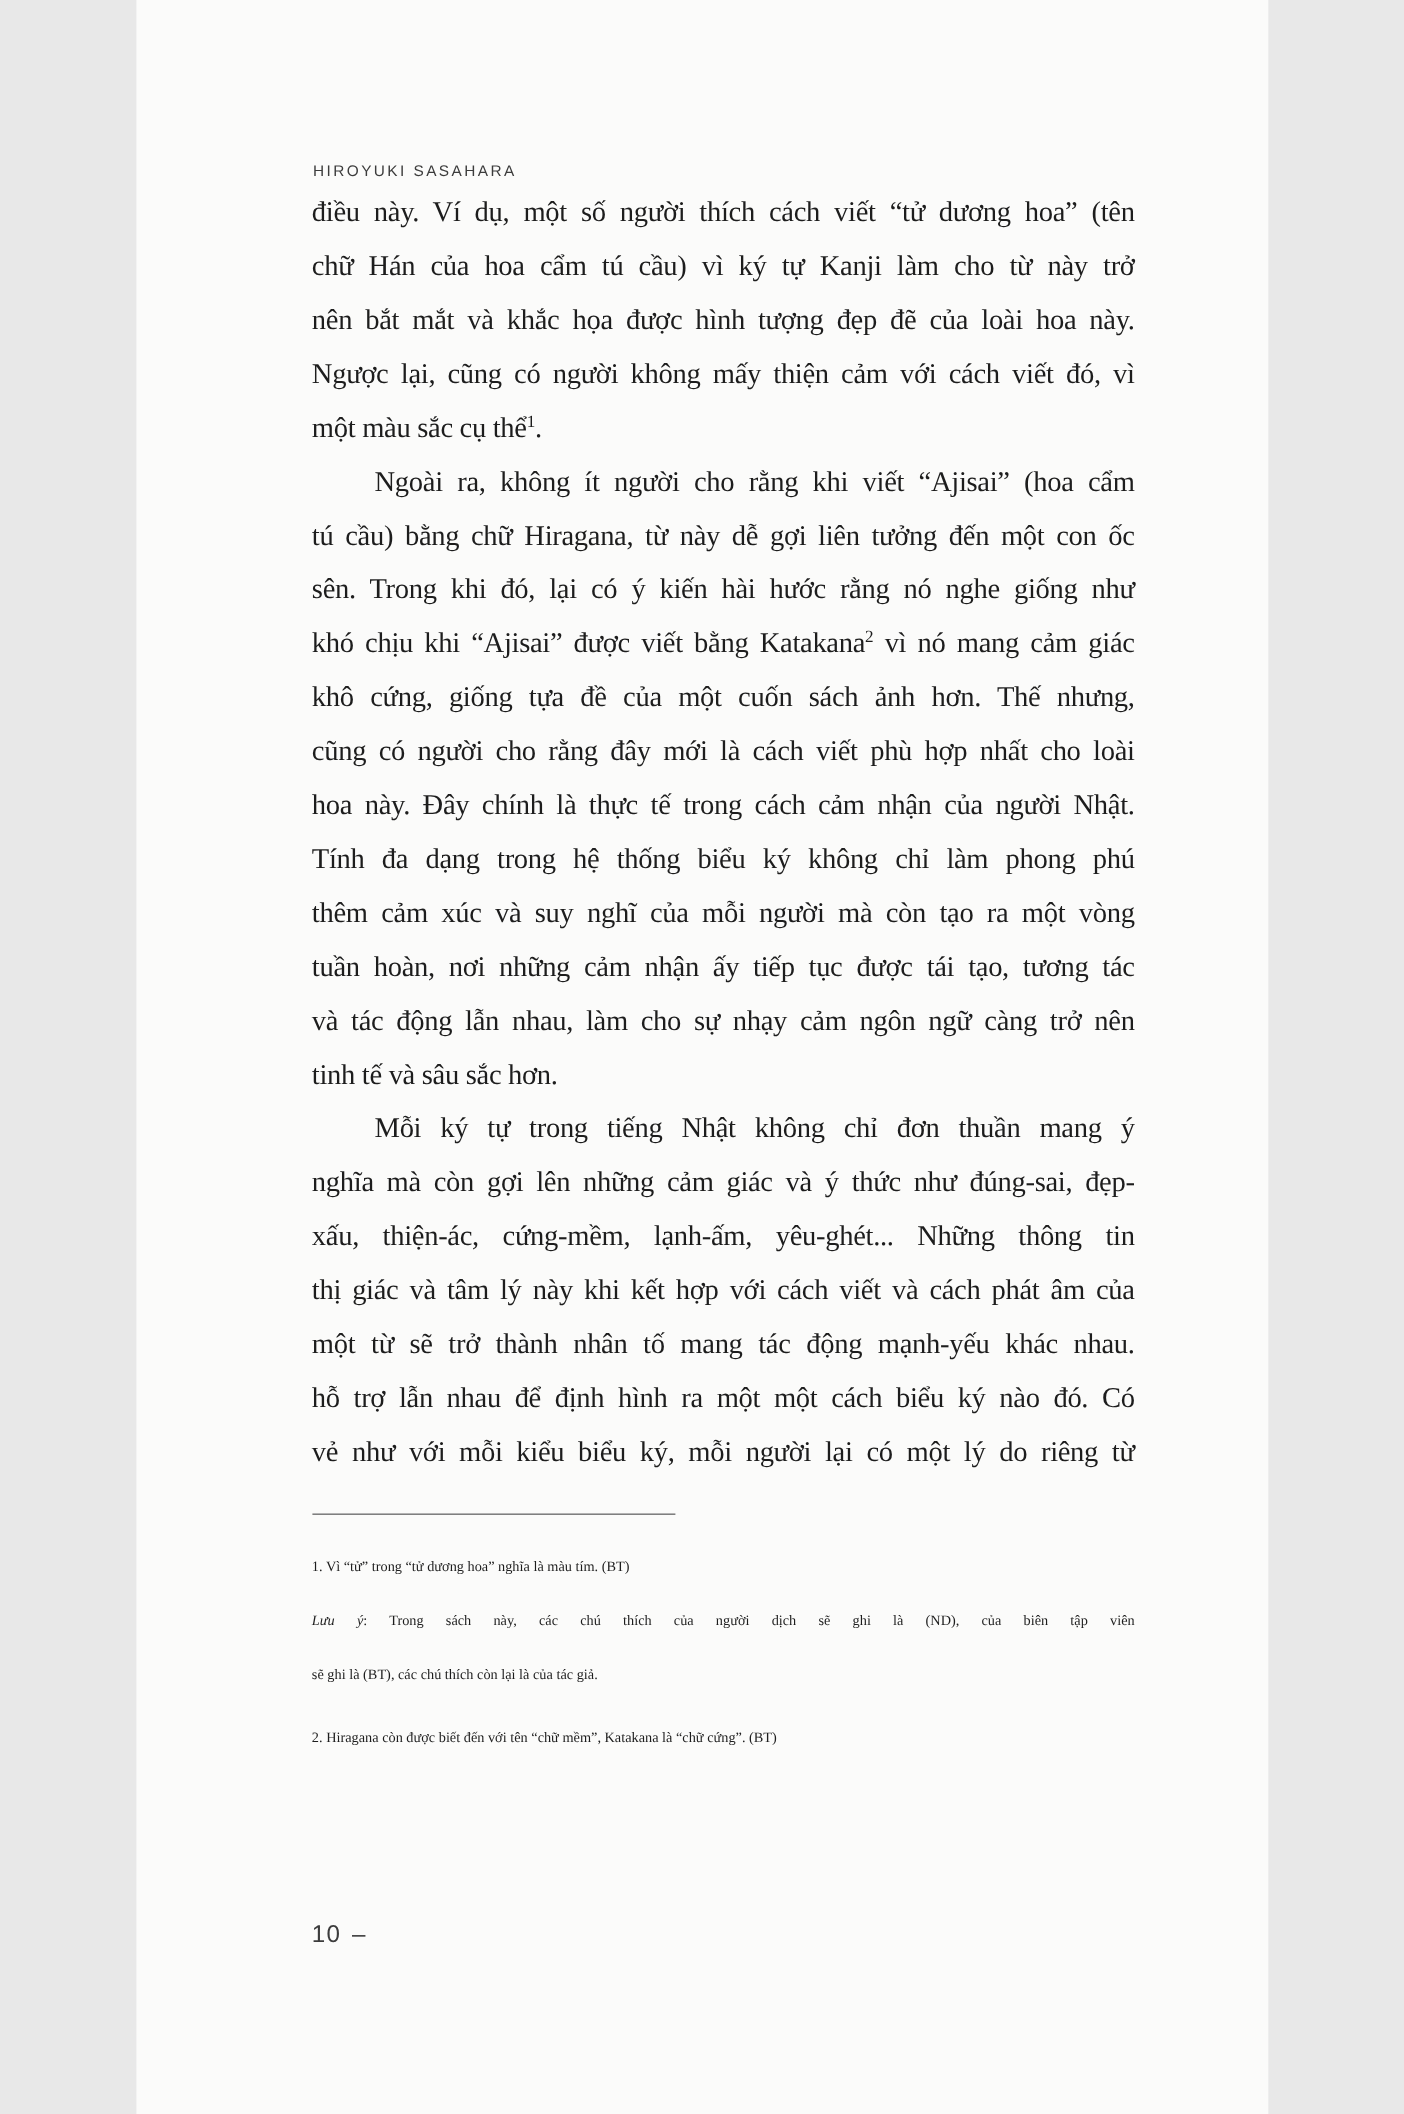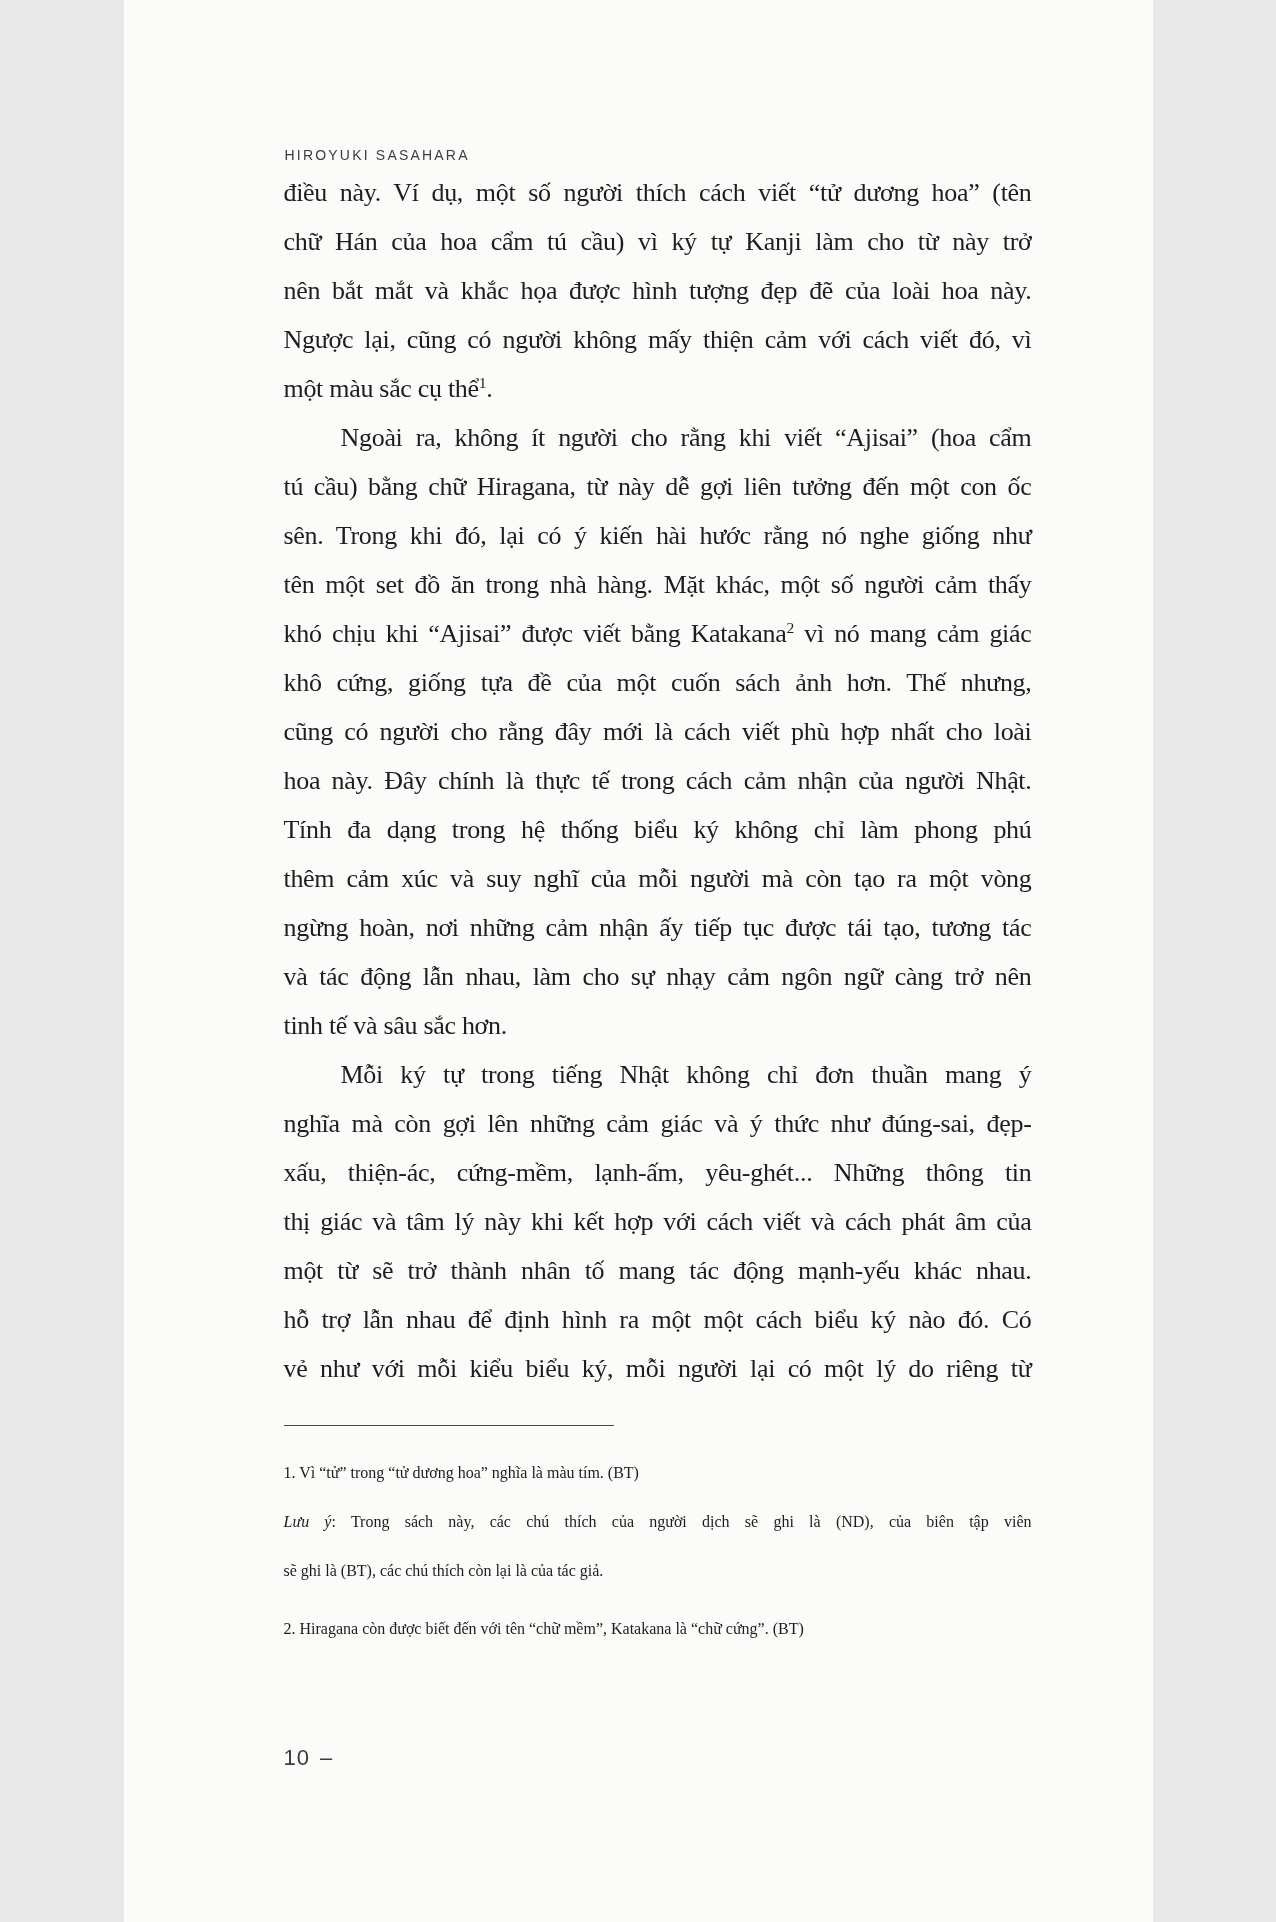--- a/index.html
+++ b/index.html
@@ -29,21 +29,21 @@
   sup.fn-ref {
     font-size:0.6em; line-height:0;
     position:relative; top:-0.55em; vertical-align:baseline;
   }
   .fn-divider {
     width:330px; height:1px;
     background:var(--rule, #4a4a4a);
     margin:32px 0 27px 0;
     border:none;
   }
-  .footnotes { font-size:16px; line-height:40px; letter-spacing:0; }
+  .footnotes { font-size:13px; line-height:40px; letter-spacing:0; }
   .fn-note + .fn-note { margin-top:9px; }
   .footnotes em { font-style:italic; }
   .page-number {
     position:absolute; top:1745px; left:160px;
     font-family:"Liberation Sans", sans-serif;
     font-size:22px; color:var(--muted, #3c3c3c);
     letter-spacing:1px;
   }
   .page-number .dash { margin-left:10px; }
 </style>
@@ -60,28 +60,27 @@
           <div class="line just">điều này. Ví dụ, một số người thích cách viết “tử dương hoa” (tên</div>
           <div class="line just">chữ Hán của hoa cẩm tú cầu) vì ký tự Kanji làm cho từ này trở</div>
           <div class="line just">nên bắt mắt và khắc họa được hình tượng đẹp đẽ của loài hoa này.</div>
           <div class="line just">Ngược lại, cũng có người không mấy thiện cảm với cách viết đó, vì</div>
           <div class="line">một màu sắc cụ thể<sup class="fn-ref">1</sup>.</div>
         </div>
         <div class="para indent">
           <div class="line just">Ngoài ra, không ít người cho rằng khi viết “Ajisai” (hoa cẩm</div>
           <div class="line just">tú cầu) bằng chữ Hiragana, từ này dễ gợi liên tưởng đến một con ốc</div>
           <div class="line just">sên. Trong khi đó, lại có ý kiến hài hước rằng nó nghe giống như</div>
-          <div class="line just">tên một set đồ ăn trong nhà hàng. Mặt khác, một số người cảm thấy</div>
           <div class="line just">khó chịu khi “Ajisai” được viết bằng Katakana<sup class="fn-ref">2</sup> vì nó mang cảm giác</div>
           <div class="line just">khô cứng, giống tựa đề của một cuốn sách ảnh hơn. Thế nhưng,</div>
           <div class="line just">cũng có người cho rằng đây mới là cách viết phù hợp nhất cho loài</div>
           <div class="line just">hoa này. Đây chính là thực tế trong cách cảm nhận của người Nhật.</div>
           <div class="line just">Tính đa dạng trong hệ thống biểu ký không chỉ làm phong phú</div>
           <div class="line just">thêm cảm xúc và suy nghĩ của mỗi người mà còn tạo ra một vòng</div>
-          <div class="line just">ngừng hoàn, nơi những cảm nhận ấy tiếp tục được tái tạo, tương tác</div>
+          <div class="line just">tuần hoàn, nơi những cảm nhận ấy tiếp tục được tái tạo, tương tác</div>
           <div class="line just">và tác động lẫn nhau, làm cho sự nhạy cảm ngôn ngữ càng trở nên</div>
           <div class="line">tinh tế và sâu sắc hơn.</div>
         </div>
         <div class="para indent">
           <div class="line just">Mỗi ký tự trong tiếng Nhật không chỉ đơn thuần mang ý</div>
           <div class="line just">nghĩa mà còn gợi lên những cảm giác và ý thức như đúng-sai, đẹp-</div>
           <div class="line just">xấu, thiện-ác, cứng-mềm, lạnh-ấm, yêu-ghét... Những thông tin</div>
           <div class="line just">thị giác và tâm lý này khi kết hợp với cách viết và cách phát âm của</div>
           <div class="line just">một từ sẽ trở thành nhân tố mang tác động mạnh-yếu khác nhau.</div>
           <div class="line just">hỗ trợ lẫn nhau để định hình ra một một cách biểu ký nào đó. Có</div>

